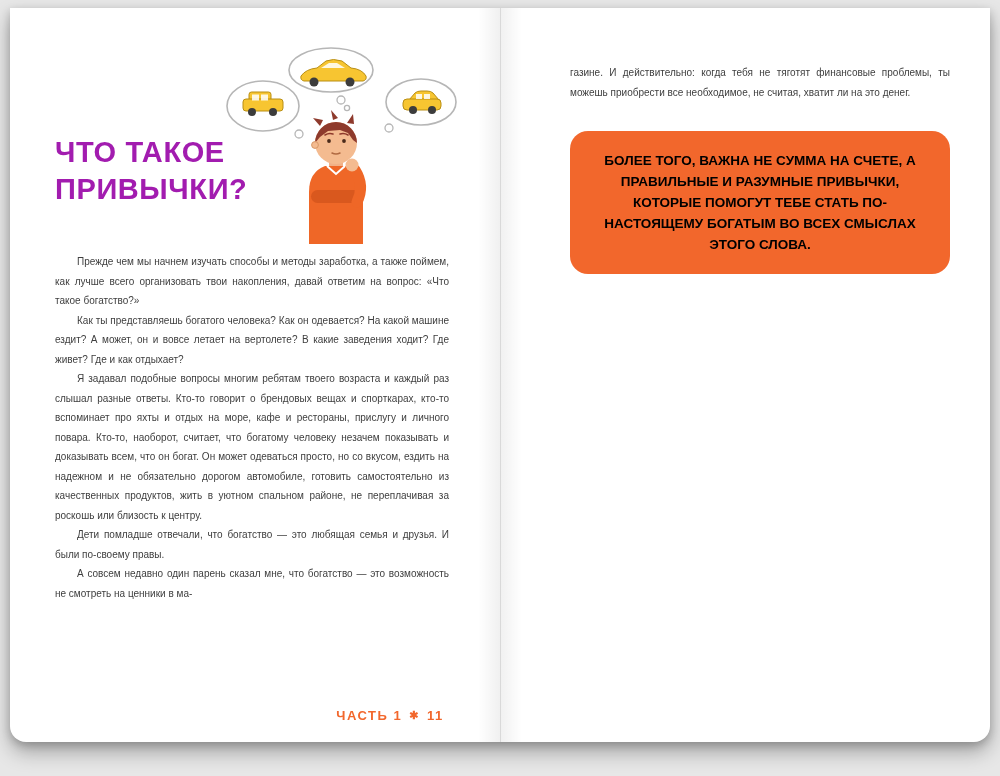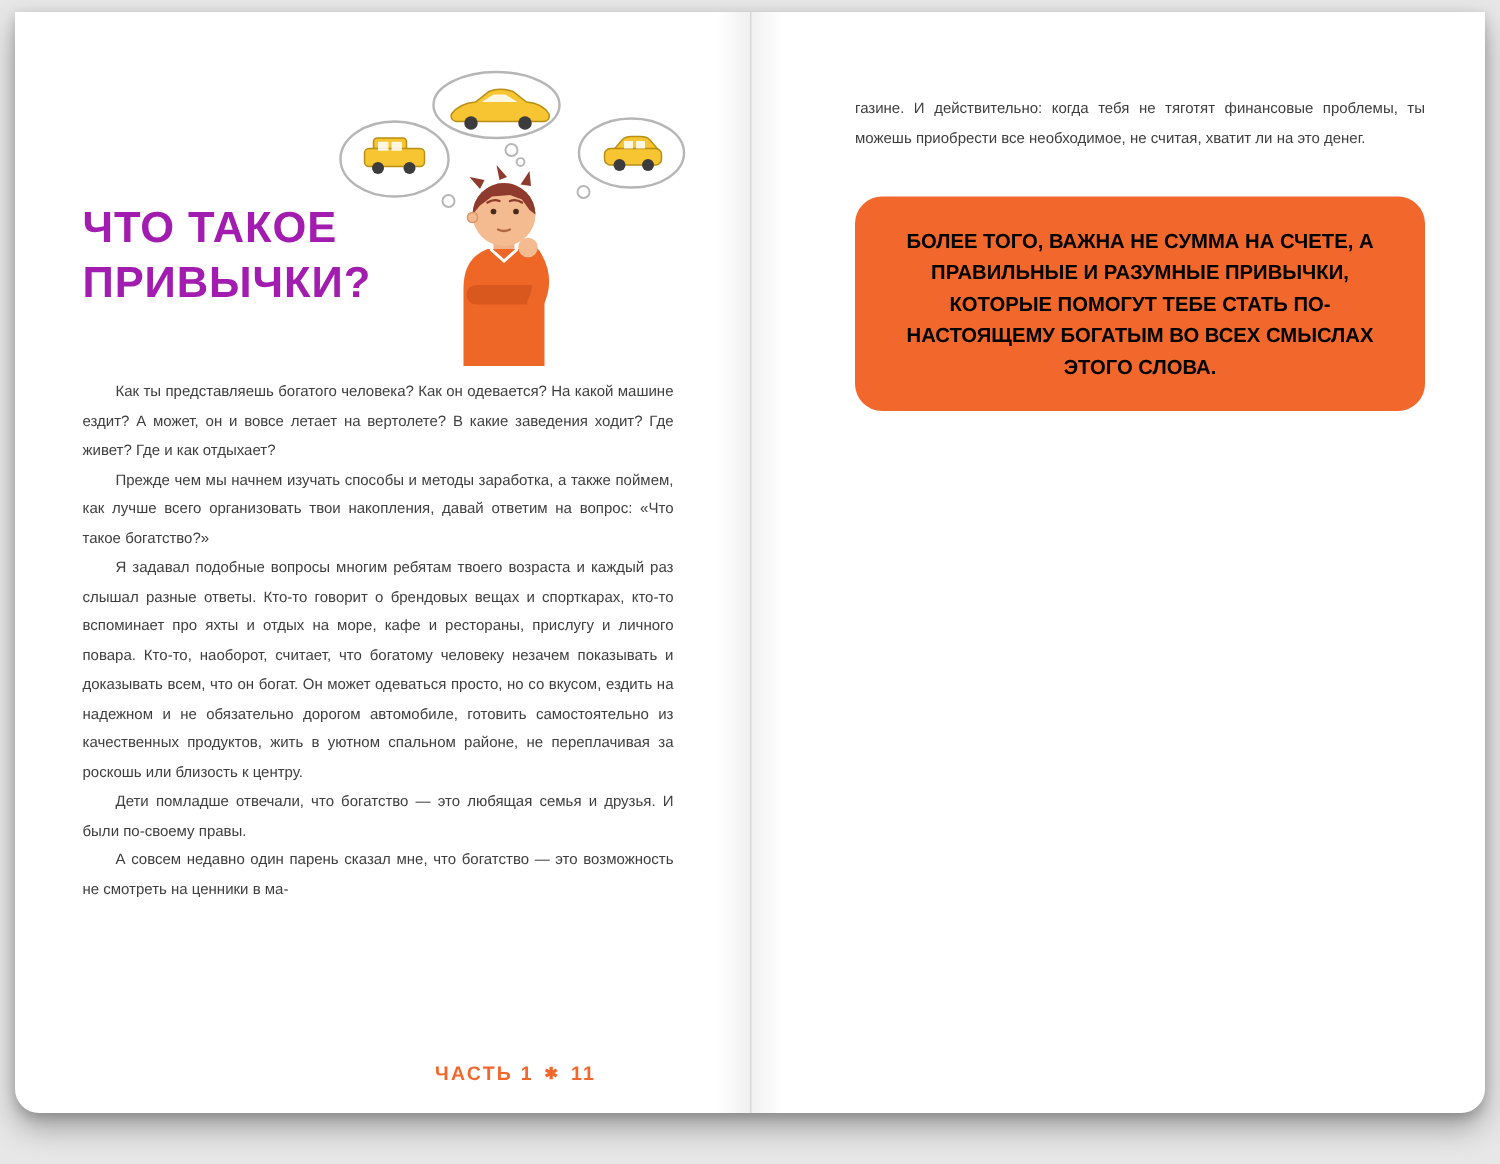--- a/index.html
+++ b/index.html
@@ -56,20 +56,21 @@
     border-radius: 18px;
     padding: 19px 26px;
     color: #000000;
     font-weight: 700;
     font-size: 13.5px;
     line-height: 21px;
     text-align: center;
   }
   .page-footer {
     position: absolute; left: 280px; top: 700px; width: 200px;
+    text-align: center;
     font-size: 13px; font-weight: 700;
     letter-spacing: 1.5px;
     color: #f2672c;
     white-space: nowrap;
   }
   .page-footer .sep { padding: 0 7px; font-size: 11px; position: relative; top: -1px; }
 </style>
 </head>
 <body>
 
@@ -139,22 +140,22 @@
           <path d="M86 200 v-52 q0 -20 16 -26 l22 0 q16 6 16 26 v52 z" fill="#ef6727"></path>
           <path d="M104 122 l9 8 9 -8" stroke="#ffffff" stroke-width="2" fill="none"></path>
           <rect x="88" y="146" width="50" height="13" rx="6.5" fill="#d9581e"></rect>
           <path d="M134 158 q8 -16 -2 -32" stroke="#ef6727" stroke-width="11" fill="none" stroke-linecap="round"></path>
           <circle cx="129" cy="121" r="6.5" fill="#f4bb90"></circle>
         </g>
       </svg>
     </div>
 
     <div class="text-col left-text">
+      <p class="body">Прежде чем мы начнем изучать способы и методы заработка, а также поймем, как лучше всего организовать твои накопления, давай ответим на вопрос: «Что такое богатство?»</p>
       <p class="body">Как ты представляешь богатого человека? Как он одевается? На какой машине ездит? А может, он и вовсе летает на вертолете? В какие заведения ходит? Где живет? Где и как отдыхает?</p>
-      <p class="body">Прежде чем мы начнем изучать способы и методы заработка, а также поймем, как лучше всего организовать твои накопления, давай ответим на вопрос: «Что такое богатство?»</p>
       <p class="body">Я задавал подобные вопросы многим ребятам твоего возраста и каждый раз слышал разные ответы. Кто-то говорит о брендовых вещах и спорткарах, кто-то вспоминает про яхты и отдых на море, кафе и рестораны, прислугу и личного повара. Кто-то, наоборот, считает, что богатому человеку незачем показывать и доказывать всем, что он богат. Он может одеваться просто, но со вкусом, ездить на надежном и не обязательно дорогом автомобиле, готовить самостоятельно из качественных продуктов, жить в уютном спальном районе, не переплачивая за роскошь или близость к центру.</p>
       <p class="body">Дети помладше отвечали, что богатство — это любящая семья и друзья. И были по-своему правы.</p>
       <p class="body">А совсем недавно один парень сказал мне, что богатство — это возможность не смотреть на ценники в ма-</p>
     </div>
 
     <div class="page-footer">
       <span>ЧАСТЬ 1</span><span class="sep">✱</span><span>11</span>
     </div>
   </div>
 

